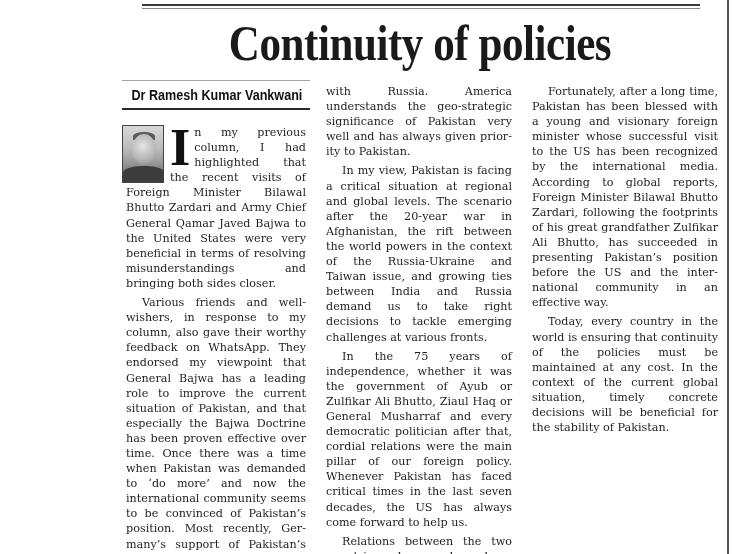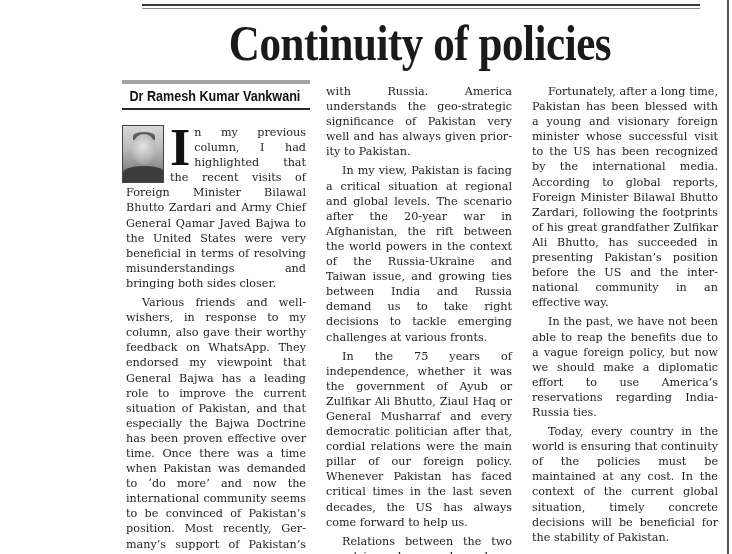--- a/index.html
+++ b/index.html
@@ -17,22 +17,22 @@
     position:absolute; left:727px; top:0; width:2px; height:554px; background:#555;
   }
   .headline {
     position:absolute; left:120px; top:14px; width:600px; text-align:center;
     font-family:"Liberation Serif", "DejaVu Serif", serif;
     font-weight:bold; font-size:50px; line-height:58px; letter-spacing:-0.5px;
     color:#1a1a1a; transform:scaleX(0.86); transform-origin:50% 50%;
   }
   .byline-box {
     position:absolute; left:122px; top:80px; width:188px; height:30px;
-    border-top:4px solid #a3a3a3; border-bottom:2px solid #2a2a2a;
-    box-sizing:border-box; display:flex; align-items:center; justify-content:flex-end;
+    border-top:1px solid #a3a3a3; border-bottom:2px solid #2a2a2a;
+    box-sizing:border-box; display:flex; align-items:center; justify-content:flex-start;
   }
   .byline {
     font-family:"Liberation Sans", "DejaVu Sans", sans-serif;
     font-weight:bold; font-size:14px; color:#111;
     transform:scaleX(0.9); white-space:nowrap;
   }
   .col {
     position:absolute; top:80px;
     font-family:"DejaVu Serif", serif; font-size:11.2px; line-height:15.1px;
     color:#1e1e1e; text-align:justify; hyphens:manual;
@@ -91,16 +91,15 @@
 <div class="col col2">
   <p class="noindent">with Russia. America understands the geo-strategic significance of Pakistan very well and has always given prior­ity to Pakistan.</p>
   <p>In my view, Pakistan is facing a critical situation at regional and global levels. The scenario after the 20-year war in Afghanistan, the rift be­tween the world powers in the con­text of the Russia-Ukraine and Taiwan issue, and growing ties between India and Russia demand us to take right decisions to tackle emerging chal­lenges at various fronts.</p>
   <p>In the 75 years of independence, whether it was the government of Ayub or Zulfikar Ali Bhutto, Ziaul Haq or General Musharraf and every dem­ocratic politician after that, cordial re­lations were the main pillar of our for­eign policy. Whenever Pakistan has faced critical times in the last seven decades, the US has always come for­ward to help us.</p>
   <p>Relations between the two coun­tries have also been suffering due to some misunderstandings, but some fault is also our own — our past rulers never put the interest of Pakistan first. The main reason for such diplo­matic failures were due to our stereo­typical foreign policies of the past.</p>
 
 </div>
 
 <div class="col col3">
   <p>Fortunately, after a long time, Pak­istan has been blessed with a young and visionary foreign minister whose successful visit to the US has been recognized by the international media. According to global reports, Foreign Minister Bilawal Bhutto Zardari, fol­lowing the footprints of his great grandfather Zulfikar Ali Bhutto, has succeeded in presenting Pakistan’s position before the US and the inter­national community in an effective way.</p>
-  <p>In the past, we have not been able to reap the benefits due to a vague foreign policy, but now we should make a diplomatic effort to use Amer­ica’s reservations regarding India-Rus­sia ties.</p>
   <p>Today, every country in the world is ensuring that continuity of the poli­cies must be maintained at any cost. In the context of the current global situation, timely concrete decisions will be beneficial for the stability of Pakistan.</p>
 
 </div>
 
 </body></html>

